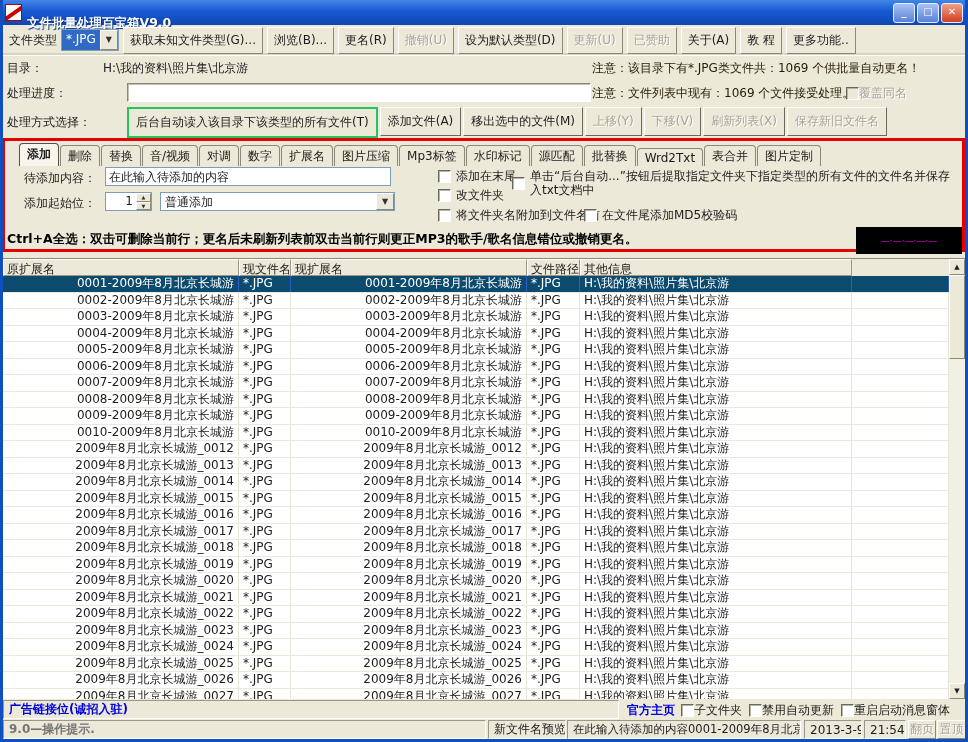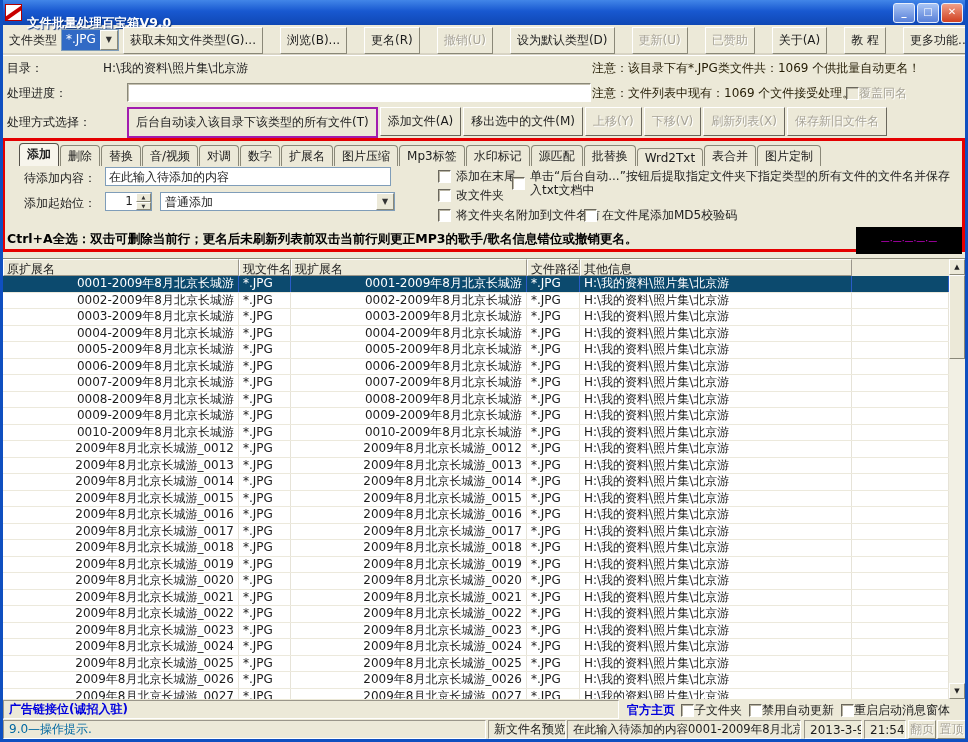--- a/index.html
+++ b/index.html
@@ -15,36 +15,36 @@
   .title-text{color:#fff;font-weight:bold;font-size:12.5px;text-shadow:1px 1px 1px #012c7c;flex:1;white-space:nowrap;overflow:hidden;margin-top:21px;}
   .win-btn{width:20px;height:18px;margin-left:2px;border-radius:3px;border:1px solid #e6eefc;color:#fff;font-size:10px;line-height:16px;text-align:center;background:linear-gradient(180deg,#A8C4F4,#5880D8);flex:0 0 auto;font-weight:bold;}
   .win-btn.close{background:linear-gradient(180deg,#F0A088,#D04020);}
 
   
   .toolbar{top:25px;height:31px;display:flex;align-items:center;padding:2px 2px;border-bottom:1px solid #fff;box-shadow:inset 0 -2px 0 #d8d4c4;position:absolute;}
   .tb-label{margin:0 4px;white-space:nowrap;}
   .combo{display:flex;height:20px;border:1px solid #7F9DB9;background:#fff;align-items:stretch;margin-right:4px;}
   .combo .val{padding:2px 4px;background:#316AC5;color:#fff;font-size:12px;line-height:15px;white-space:nowrap;}
   .combo .drop{width:16px;background:#ECE9D8;border:1px solid;border-color:#fff #8a8878 #8a8878 #fff;text-align:center;font-size:8px;line-height:17px;color:#333;}
-  .tb-btn{height:25px;display:flex;align-items:center;justify-content:center;padding:0 6px;background:#ECE9D8;border:1px solid;border-color:#FFFFFF #8a8878 #8a8878 #FFFFFF;margin-right:17px;white-space:nowrap;font-size:12px;}
+  .tb-btn{height:25px;display:flex;align-items:center;justify-content:center;padding:0 6px;background:#ECE9D8;border:1px solid;border-color:#FFFFFF #8a8878 #8a8878 #FFFFFF;margin-right:4px;white-space:nowrap;font-size:12px;}
   .disabled{color:#A8A498 !important;text-shadow:1px 1px 0 #fff;}
 
   
   .dir-row{top:57px;height:22px;position:absolute;}
   .progress-row{top:81px;height:24px;position:absolute;}
   .mode-row{top:106px;height:31px;position:absolute;}
   .abs{position:absolute;white-space:nowrap;}
   .note{color:#241c04;}
   .pbar{position:absolute;left:124px;top:2px;width:462px;height:17px;background:#fff;border:1px solid;border-color:#8a8878 #fff #fff #8a8878;box-shadow:inset 1px 1px 0 #c4c0b0;}
   .cb{display:inline-flex;align-items:center;gap:0;white-space:nowrap;}
   .cb .box{width:11px;height:11px;background:#fff;border:1px solid;border-color:#6a675c #fff #fff #6a675c;box-shadow:inset 1px 1px 0 #b8b4a4;flex:0 0 auto;}
   .cb.off .box{background:#ECE9D8;}
   .mode-btns{position:absolute;left:124px;top:1px;display:flex;}
   .mode-btn{height:27px;padding:0 7px;background:#ECE9D8;border:1px solid;border-color:#fff #6a675c #6a675c #fff;display:flex;align-items:center;margin-right:2px;white-space:nowrap;font-size:12px;}
-  .mode-btn.primary{border:2px solid #a21caf;}
+  .mode-btn.primary{border:2px solid #22c55e;}
 
   
   .red-panel{position:absolute;left:2px;top:138px;width:963px;height:114px;border:3px solid #E40000;box-sizing:border-box;background:#ECE9D8;z-index:10;}
   .tabs{display:flex;height:23px;padding:2px 0 0 14px;align-items:flex-end;}
   .tab{margin-right:1px;padding:2px 7px 1px;border:1px solid #8a8878;border-bottom:none;border-radius:4px 4px 0 0;background:#ECE9D8;white-space:nowrap;font-size:12px;}
   .tab.active{font-weight:bold;background:#F7F5EC;padding-bottom:3px;border-color:#55524a;}
   .fld-label{position:absolute;white-space:nowrap;}
   .txt-input{position:absolute;background:#fff;border:1px solid #7F9DB9;font-size:12px;padding:1px 3px;box-sizing:border-box;white-space:nowrap;overflow:hidden;}
   .spinner{position:absolute;display:flex;border:1px solid #7F9DB9;background:#fff;box-sizing:border-box;}
   .spinner .num{flex:1;text-align:right;padding:1px 3px;font-size:12px;}
@@ -72,21 +72,21 @@
   .tr.sel .td{border-right-color:#2A5CC8;}
   .vscroll{position:absolute;right:0;top:0;width:16px;height:440px;background:#F2F0E4;}
   .sbtn{position:absolute;left:0;width:16px;height:16px;background:#ECE9D8;border:1px solid;border-color:#fff #8a8878 #8a8878 #fff;font-size:7px;text-align:center;line-height:14px;color:#222;box-sizing:border-box;}
   .sthumb{position:absolute;left:0;top:16px;width:16px;height:84px;background:#ECE9D8;border:1px solid;border-color:#fff #8a8878 #8a8878 #fff;box-sizing:border-box;}
 
   
   .status1{top:700px;height:20px;position:absolute;}
   .status2{top:720px;height:20px;position:absolute;}
   .panel{position:absolute;top:0;height:19px;border:1px solid;border-color:#9a968a #fff #fff #9a968a;display:flex;align-items:center;padding:0 5px;box-sizing:border-box;white-space:nowrap;overflow:hidden;}
   .blue-link{color:#0000DD;font-weight:bold;}
-  .red-text{color:#0369a1;font-weight:normal;}
+  .red-text{color:#737373;font-weight:bold;}
   .sm-btn{position:absolute;top:0;height:19px;background:#ECE9D8;border:1px solid;border-color:#fff #8a8878 #8a8878 #fff;display:flex;align-items:center;justify-content:center;font-size:12px;box-sizing:border-box;white-space:nowrap;}
 </style>
 </head>
 <body>
 
 <div class="window">
 
   <div class="titlebar">
     <div class="title-icon"></div>
     <div class="title-text">文件批量处理百宝箱V9.0</div>

